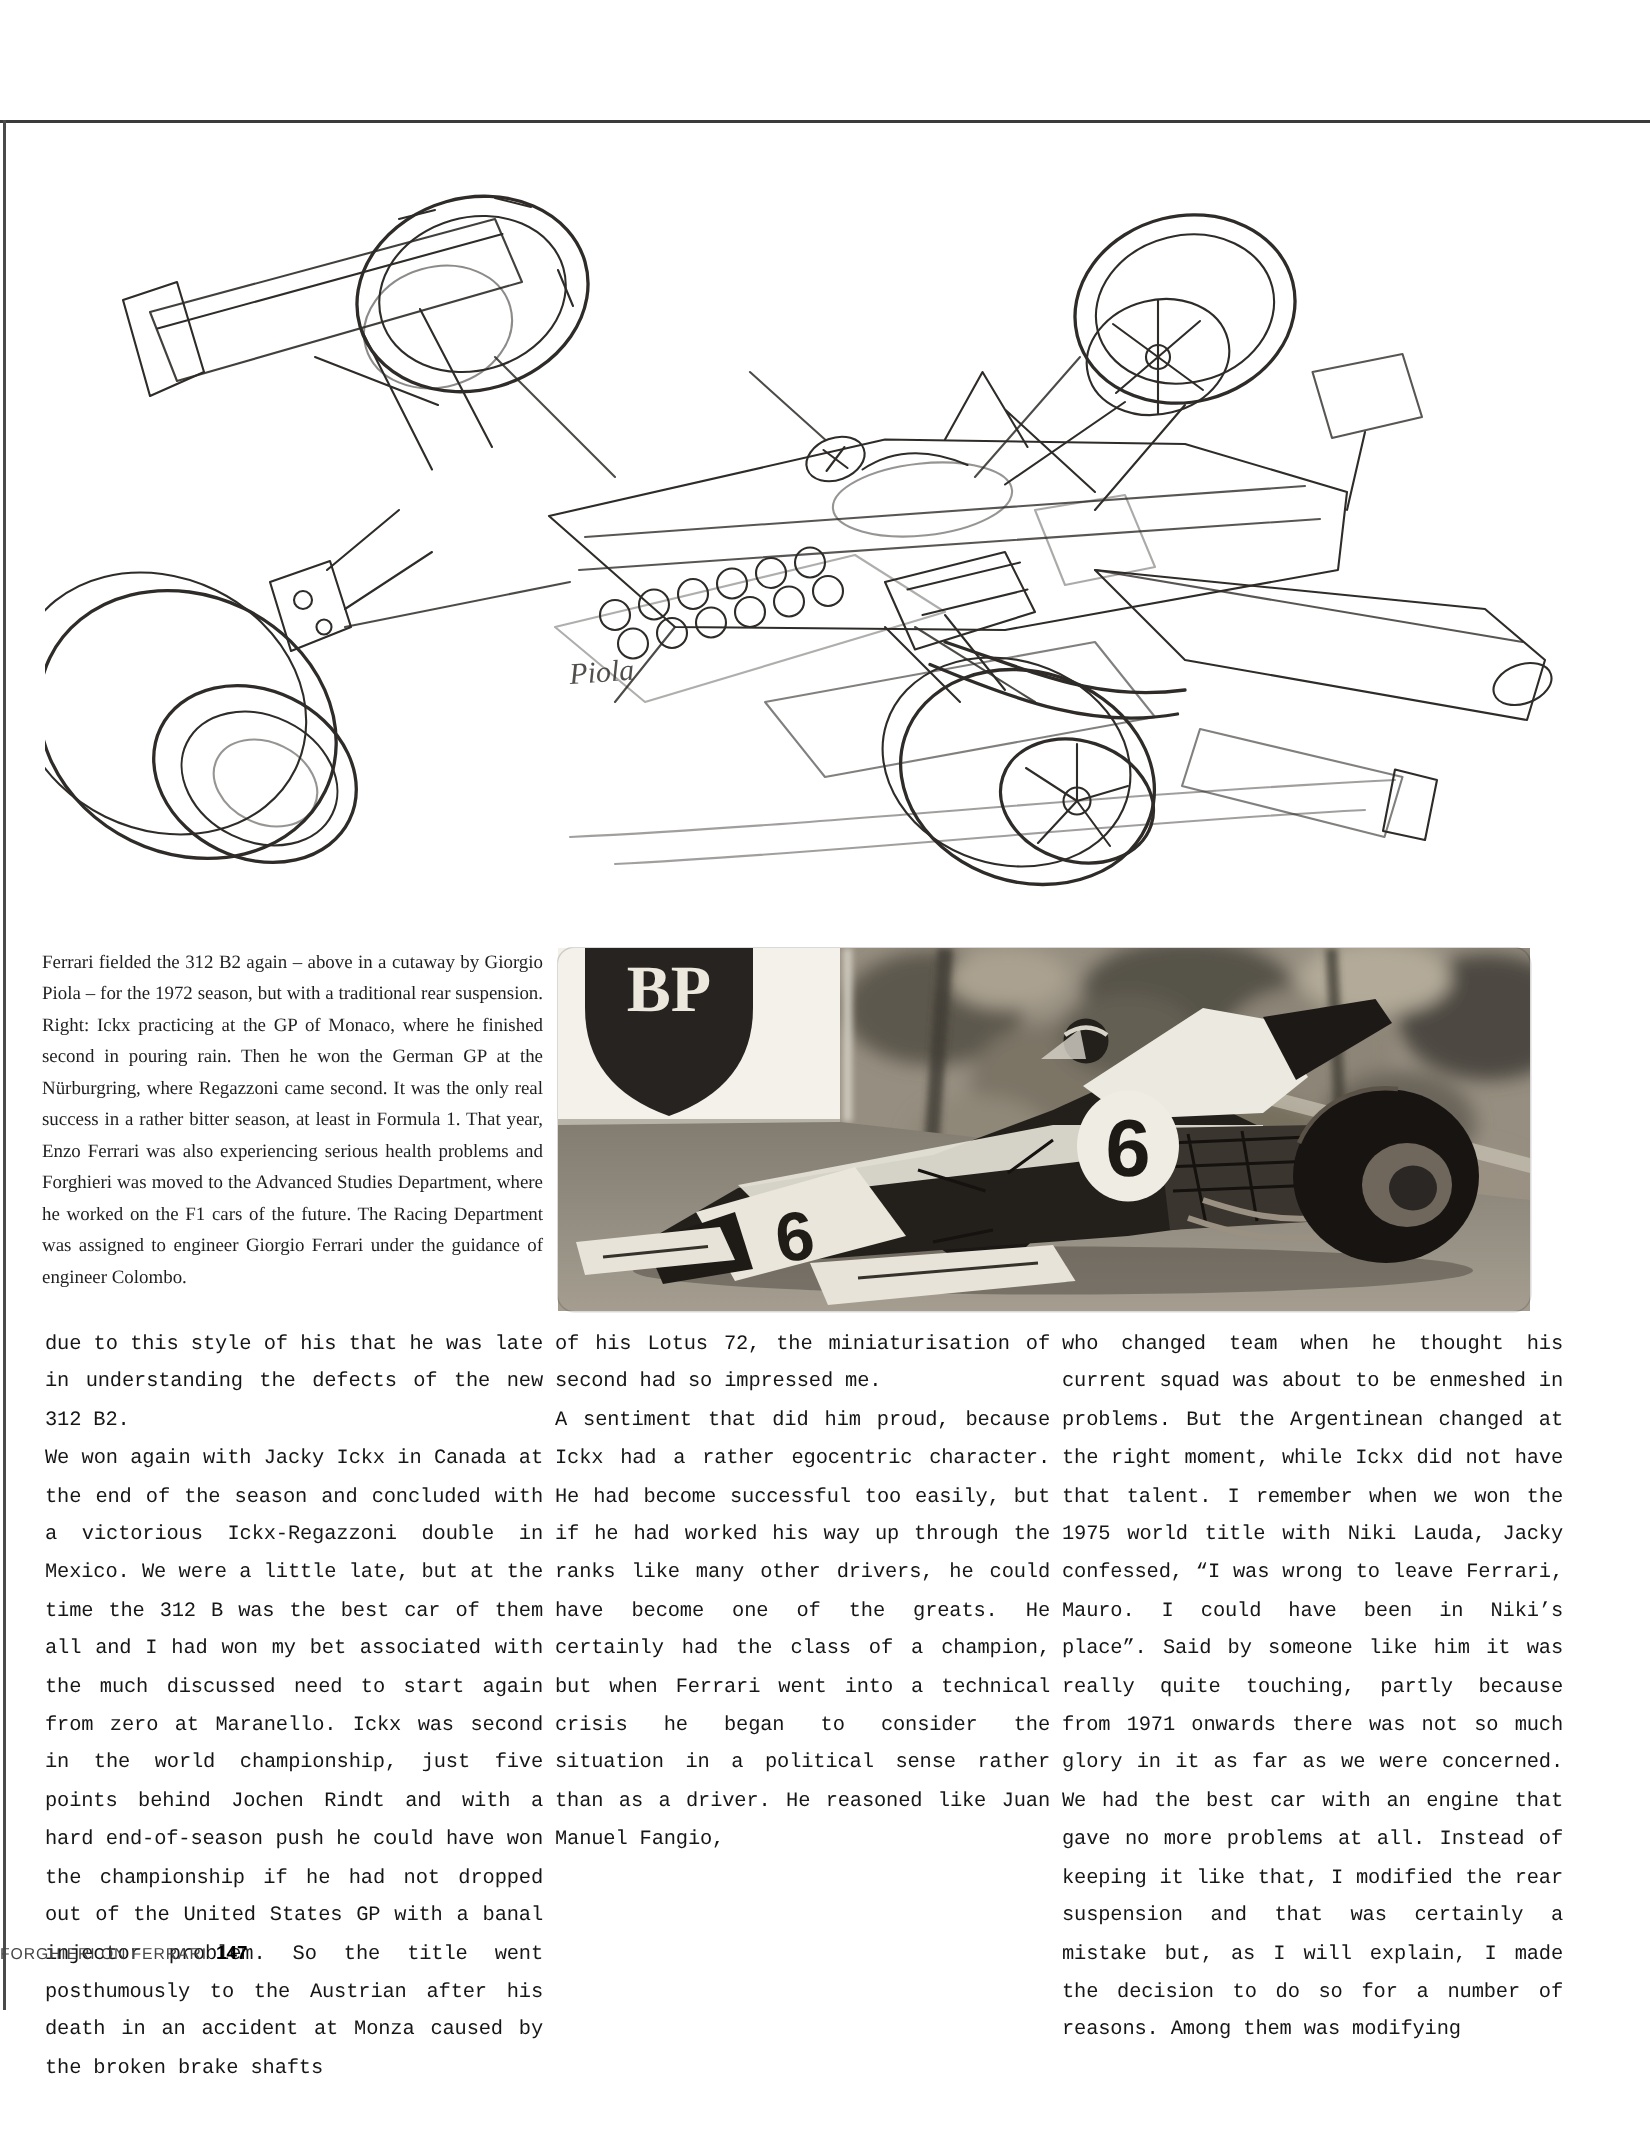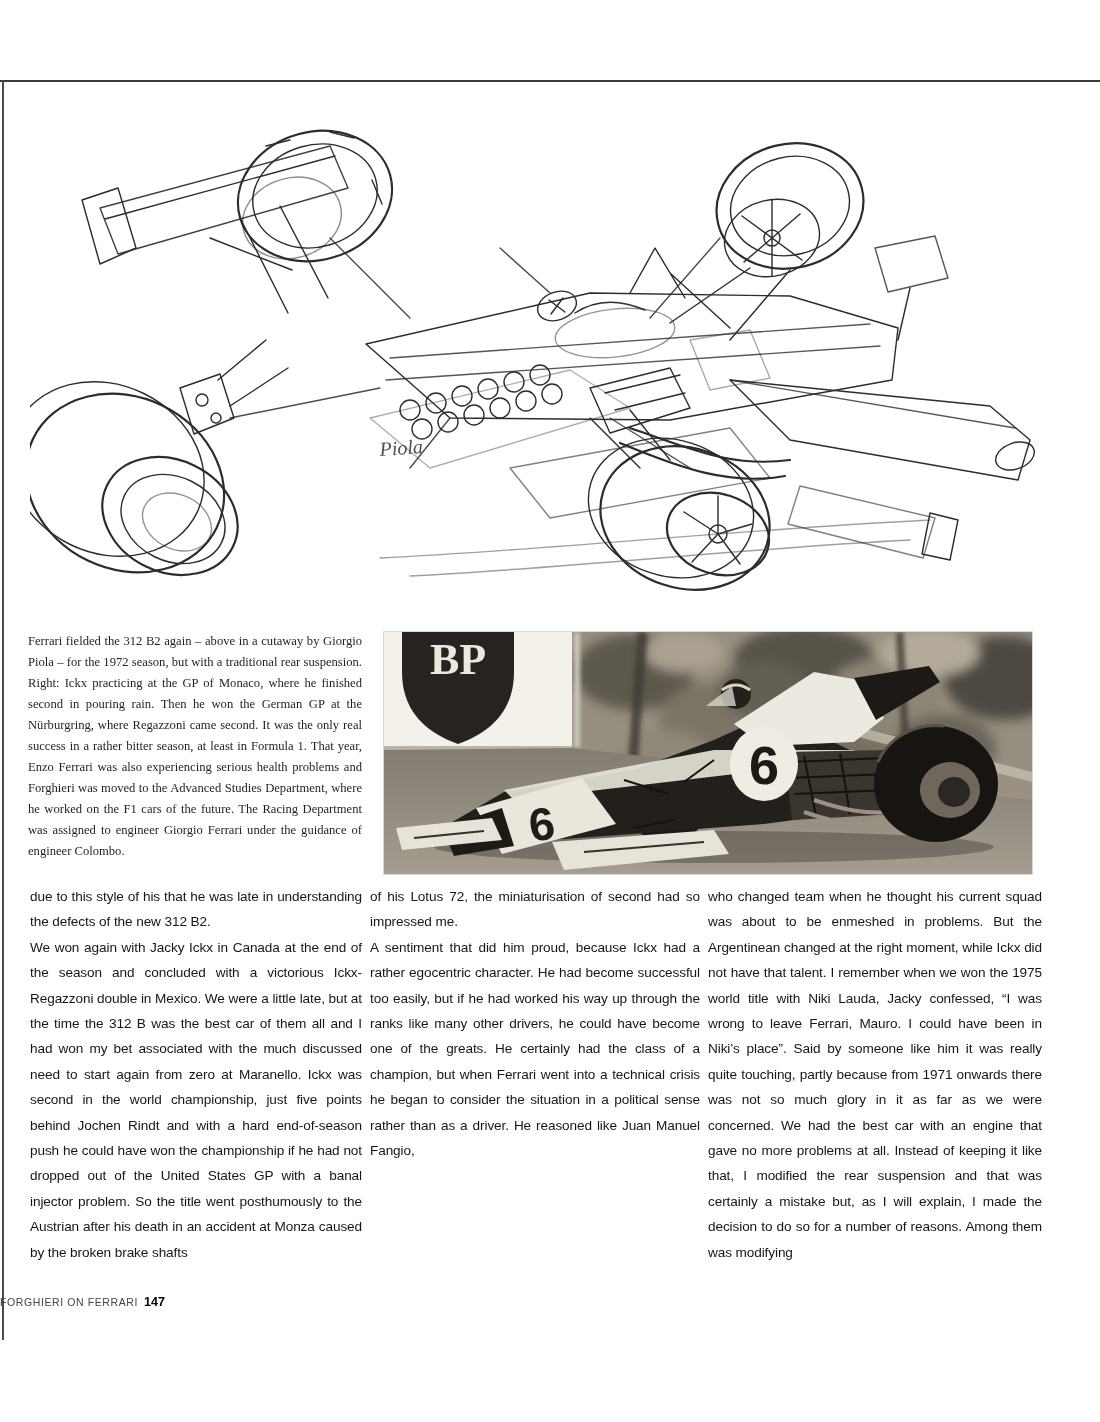--- a/index.html
+++ b/index.html
@@ -9,26 +9,26 @@
   .rule-left { position:absolute; left:2px; top:80px; width:2px; height:1260px; background:#4a4a4a; }
 
   .drawing { position:absolute; left:30px; top:88px; width:1040px; height:540px; }
   .drawing svg { width:100%; height:100%; }
 
   .caption { position:absolute; left:28px; top:631px; width:334px;
              font-family:"Liberation Serif", serif; font-size:12.6px; line-height:21px;
              color:#1f1f1f; text-align:justify; }
   .caption .seg-bold { font-weight:normal; }
 
-  .photo { position:absolute; left:384px; top:632px; width:648px; height:242px;
-           outline:1px solid rgba(0,0,0,0.15); }
+  .photo { position:absolute; left:372px; top:632px; width:648px; height:242px;
+           outline:1px solid rgba(0,0,0,0.15);border-radius:11px; }
   .photo svg { width:100%; height:100%; display:block; }
 
   .columns { position:absolute; left:30px; top:884px; width:1012px;
-             display:grid; grid-template-columns:332px 330px 334px; column-gap:8px; }
+             display:grid; grid-template-columns:332px 330px 334px; column-gap:8px;font-family:Liberation Mono, monospace; }
   .col p { margin:0; font-size:13.6px; line-height:25.4px; text-align:justify;
            color:#161616; letter-spacing:-0.1px; }
 
   .footer { position:absolute; left:0; right:22px; top:1295px; 
             font-size:10.5px; letter-spacing:0.6px; color:#454545; }
   .footer .pageno { font-size:12.5px; font-weight:bold; color:#000; margin-left:6px; letter-spacing:0; }
 
   .ink { stroke:#2e2b28; fill:none; stroke-width:1.4; stroke-linecap:round; stroke-linejoin:round; }
   .ink2 { stroke:#2e2b28; fill:none; stroke-width:2.2; stroke-linecap:round; stroke-linejoin:round; }
 </style>

